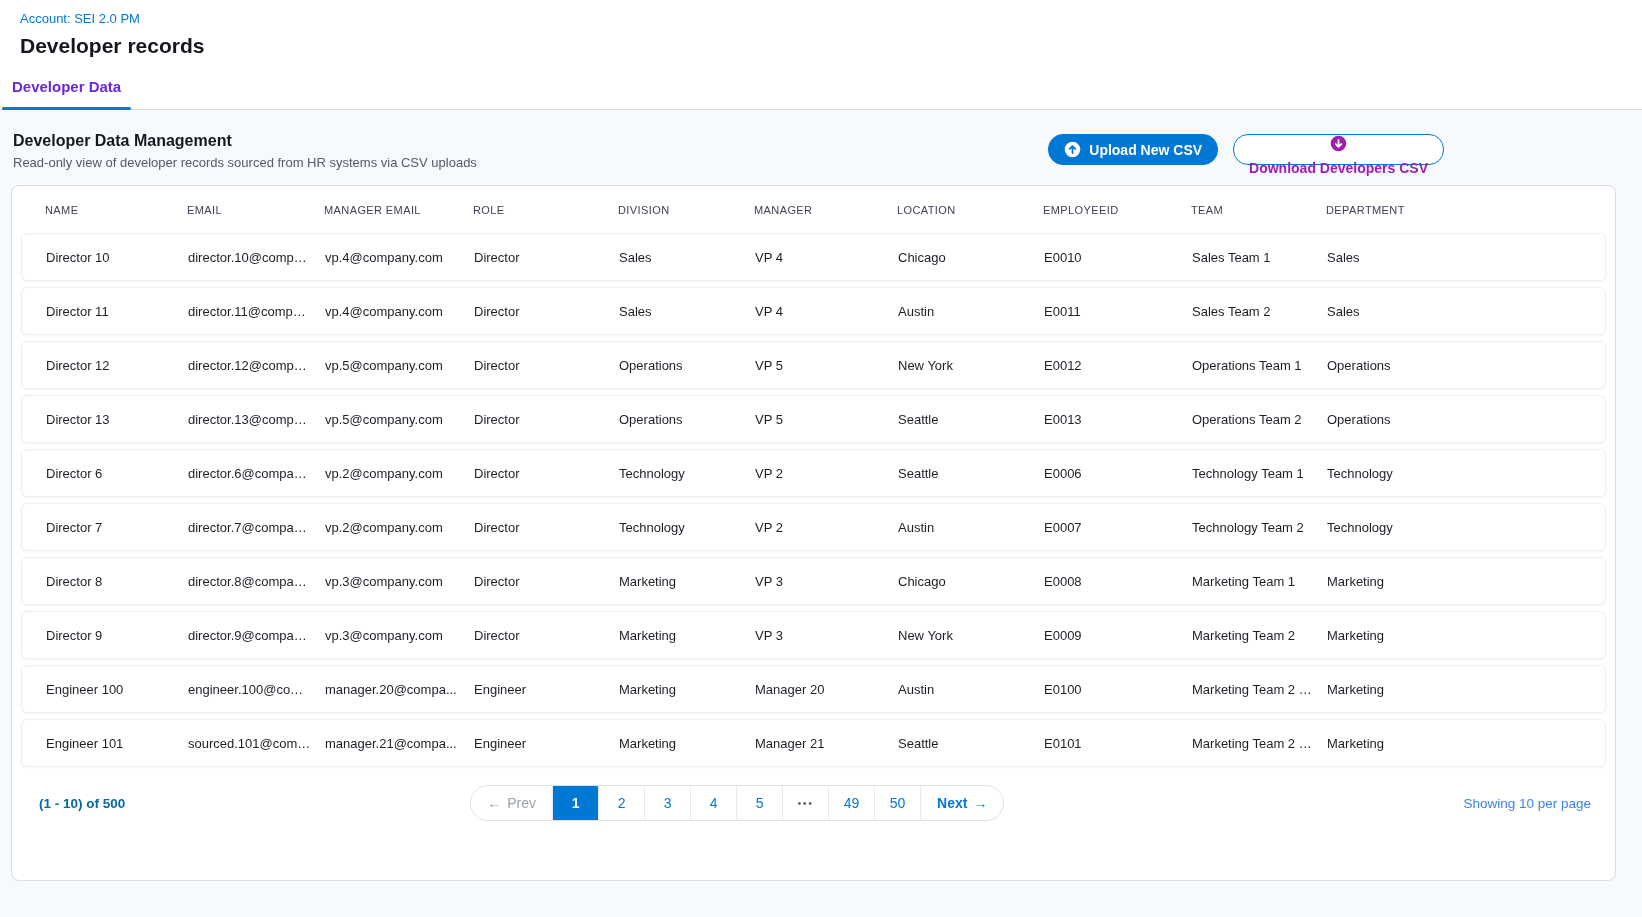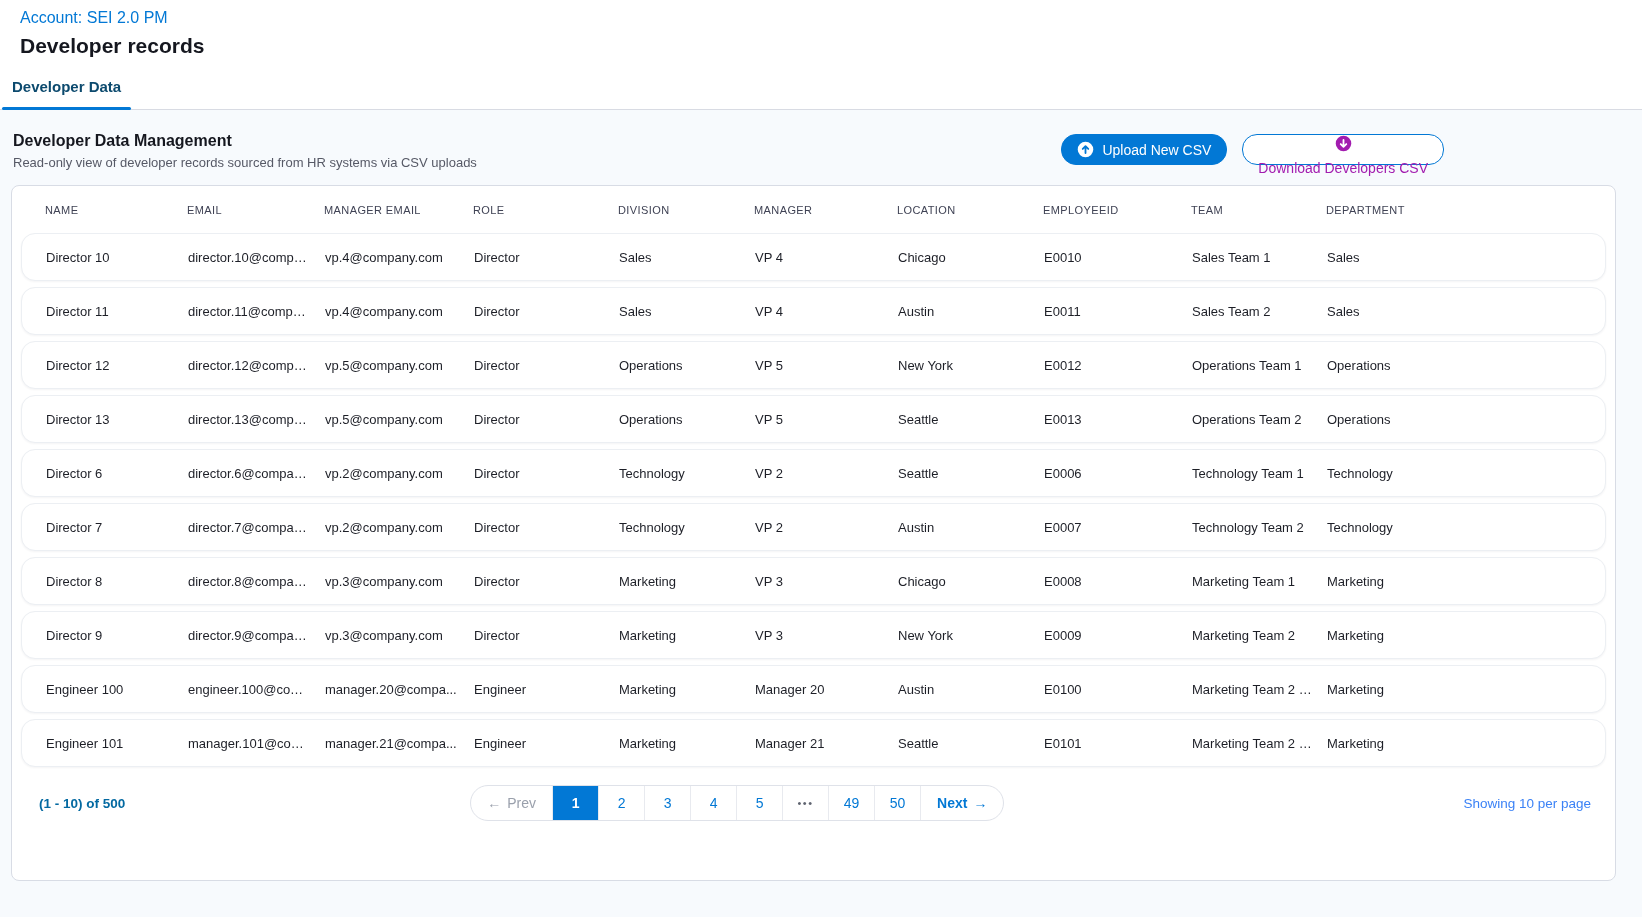--- a/index.html
+++ b/index.html
@@ -7,45 +7,45 @@
   body {
     font-family: "Liberation Sans", "DejaVu Sans", sans-serif;
     background:#f7fafd;
     color:#1d1f27;
     overflow:hidden;
   }
   
   .top { background:#fff; }
   .page-header { padding:9px 20px 0 20px; }
   .breadcrumb {
-    color:#0278d5; font-size:16px; line-height:17px;
+    color:#0278d5; font-size:13px; line-height:17px;
     text-decoration:none; display:inline-block; cursor:pointer;
   }
   .page-title { font-size:21px; font-weight:700; color:#15171f; margin:7px 0 10px; }
   .tabbar {
     display:flex; gap:12px; padding:0 2px;
     border-bottom:1px solid #d8dbe3; background:#fff;
   }
   .tab {
     padding:10px 10px 14px; font-size:15px; font-weight:600;
-    color:#0c4a6e; cursor:pointer; position:relative; white-space:nowrap;
+    color:#6d28d9; cursor:pointer; position:relative; white-space:nowrap;
   }
   .tab.active::after {
     content:""; position:absolute; left:0; right:0; bottom:-1px;
     height:3px; background:#0278d5; border-radius:2px;
   }
   
   .content { padding:22px 26px 0 11px; }
   .section-head { display:flex; justify-content:space-between; align-items:flex-start; padding:0 2px; margin-bottom:15px; }
   .section-title { font-size:16px; font-weight:700; color:#15171f; margin-bottom:5px; }
   .section-subtitle { font-size:13px; color:#565966; }
   .head-actions { display:flex; gap:15px; margin-right:170px; margin-top:2px; }
   .btn {
     height:31px; display:inline-flex; align-items:center; gap:8px;
-    border-radius:15px; font-size:14px; font-weight:400; padding:0 15px;
+    border-radius:15px; font-size:14px; font-weight:700; padding:0 15px;
     cursor:pointer; font-family:inherit; white-space:nowrap;
   }
   .btn-primary { background:#0278d5; color:#fff; border:1px solid #0278d5; }
   .btn-outline { background:#fff; color:#a21caf; border:1.5px solid #0278d5;flex-direction:column; }
   .btn svg { flex:0 0 auto; }
   
   .table-card {
     background:#fff; border:1px solid #d8dce5; border-radius:8px;
     padding:0 9px 14px 9px; height:696px;
   }
@@ -54,21 +54,21 @@
     grid-template-columns:142px 137px 149px 145px 136px 143px 146px 148px 135px 1fr;
     align-items:center;
   }
   .thead { height:47px; padding-left:24px; }
   .hcell {
     font-size:11px; letter-spacing:.4px; color:#3f4254;
     font-weight:500; text-transform:uppercase; white-space:nowrap;
   }
   .tbody { display:block; }
   .trow {
-    background:#fff; border:1px solid #eceff3; border-radius:14px;
+    background:#fff; border:1px solid #eceff3; border-radius:6px;
     box-shadow:0 1px 2px rgba(30,40,60,.05);
     height:48px; margin-bottom:6px; padding-left:24px;
   }
   .cell {
     font-size:13px; color:#1d1f27; white-space:nowrap;
     overflow:hidden; text-overflow:ellipsis; padding-right:14px;
   }
   
   .pagination-bar { display:flex; align-items:center; margin-top:18px; padding:0 15px 0 18px; }
   .range-label { font-weight:600; font-size:13.5px; color:#0369a1; white-space:nowrap; }
@@ -247,21 +247,21 @@
           <div class="cell">Engineer</div>
           <div class="cell">Marketing</div>
           <div class="cell">Manager 20</div>
           <div class="cell">Austin</div>
           <div class="cell">E0100</div>
           <div class="cell">Marketing Team 2 Su...</div>
           <div class="cell">Marketing</div>
         </div>
         <div class="grid trow">
           <div class="cell">Engineer 101</div>
-          <div class="cell">manager.101@comp...</div>
+          <div class="cell">sourced.101@comp...</div>
           <div class="cell">manager.21@compa...</div>
           <div class="cell">Engineer</div>
           <div class="cell">Marketing</div>
           <div class="cell">Manager 21</div>
           <div class="cell">Seattle</div>
           <div class="cell">E0101</div>
           <div class="cell">Marketing Team 2 Su...</div>
           <div class="cell">Marketing</div>
         </div>
       </div>

